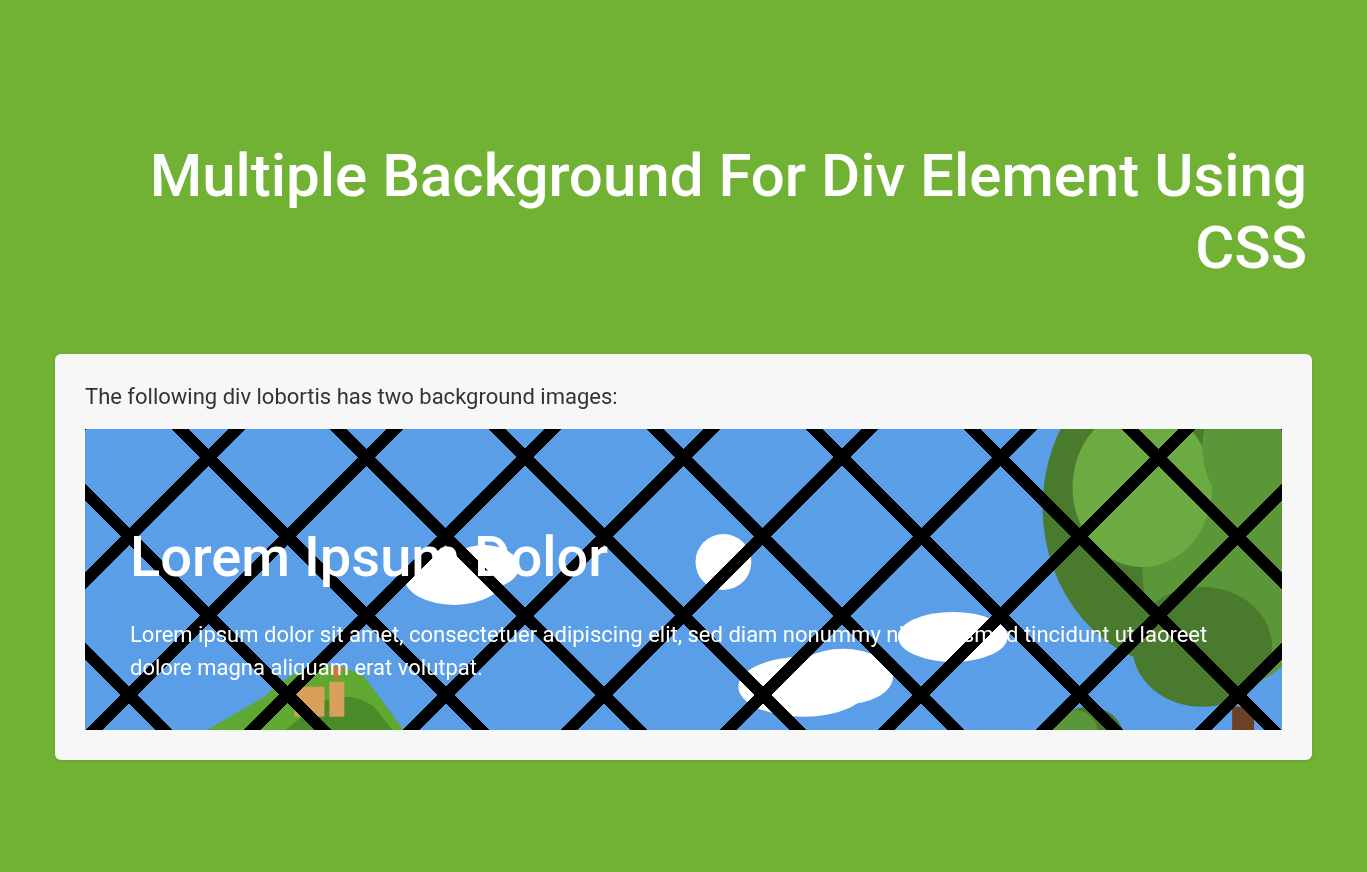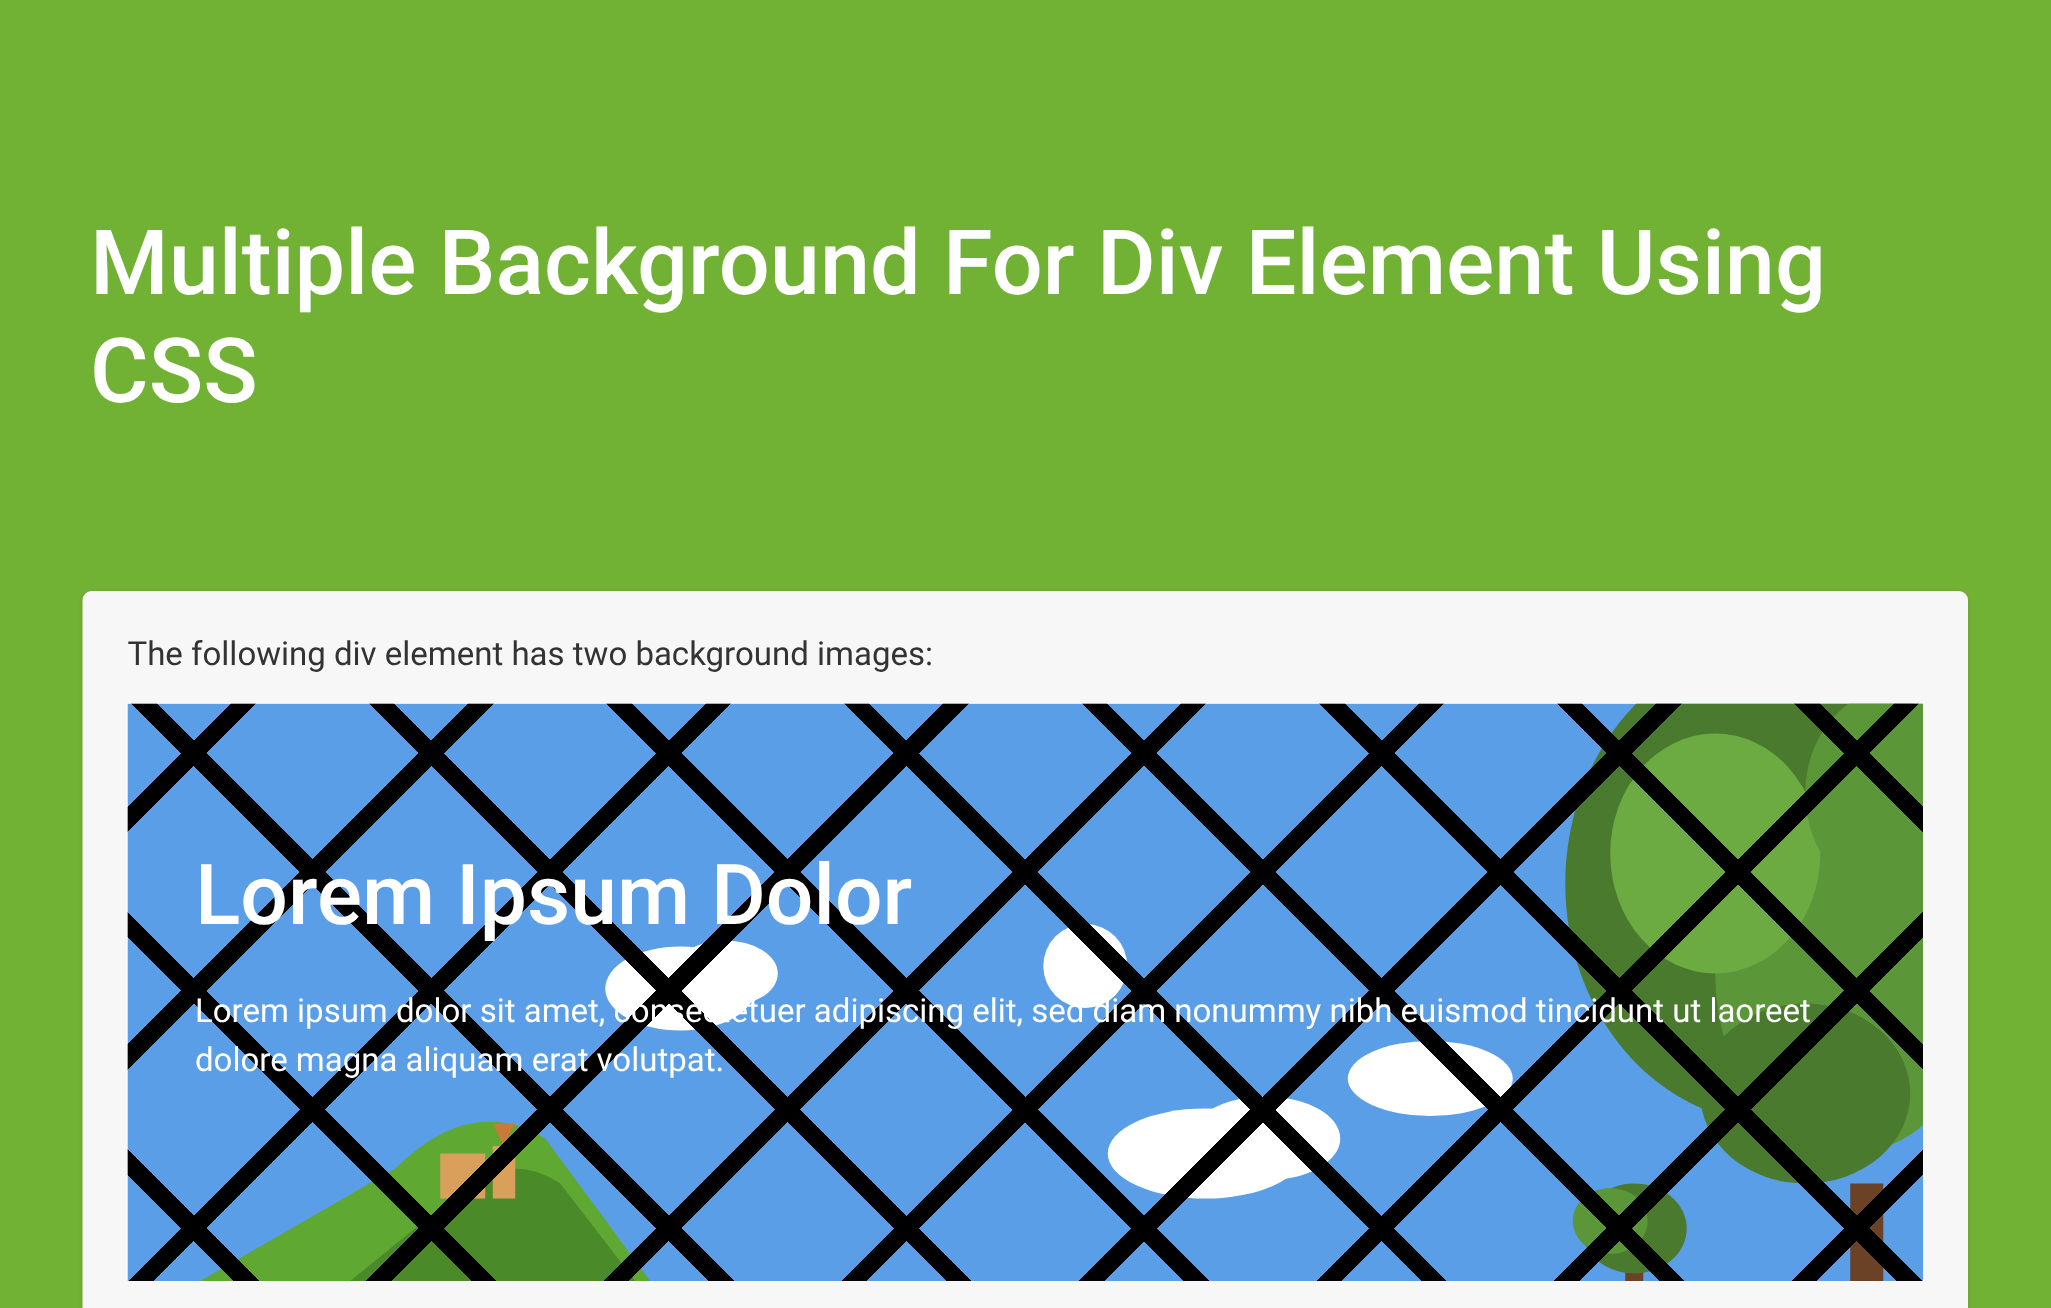--- a/index.html
+++ b/index.html
@@ -9,22 +9,22 @@
     }
     
     body {
       font-family: -apple-system, BlinkMacSystemFont, "Segoe UI", Roboto, "Helvetica Neue", Arial, sans-serif;
       background-color: #71b234;
       min-height: 872px;
       width: 1367px;
     }
     
     .page-header {
-      text-align: left;
-      padding: 140px 60px 110px 60px;
+      text-align: right;
+      padding: 140px 60px 70px 60px;
     }
     
     .page-title {
       color: #ffffff;
       font-size: 60px;
       font-weight: 500;
       line-height: 1.2;
     }
     
     .content-card {
@@ -36,21 +36,21 @@
     }
     
     .intro-text {
       color: #333;
       font-size: 22px;
       margin-bottom: 20px;
     }
     
     .demo-box {
       position: relative;
-      height: 385px;
+      height: 301px;
       padding: 95px 45px 45px 45px;
       color: #ffffff;
       overflow: hidden;
     }
     
     .bg-landscape {
       position: absolute;
       top: 0;
       left: 0;
       right: 0;
@@ -94,21 +94,21 @@
     }
   </style>
 </head>
 <body>
 
 <div class="page-header">
   <h1 class="page-title">Multiple Background For Div Element Using CSS</h1>
 </div>
 
 <div class="content-card">
-  <p class="intro-text">The following div element has two background images:</p>
+  <p class="intro-text">The following div lobortis has two background images:</p>
 
   <div class="demo-box">
     <div class="bg-landscape">
       <svg class="sky" viewBox="0 0 1200 385" preserveAspectRatio="xMidYMid slice">
 
         <rect width="1200" height="385" fill="#5b9ee8"></rect>
 
         <circle cx="640" cy="175" r="28" fill="#ffffff"></circle>
 
         <ellipse cx="370" cy="190" rx="50" ry="28" fill="#ffffff"></ellipse>

